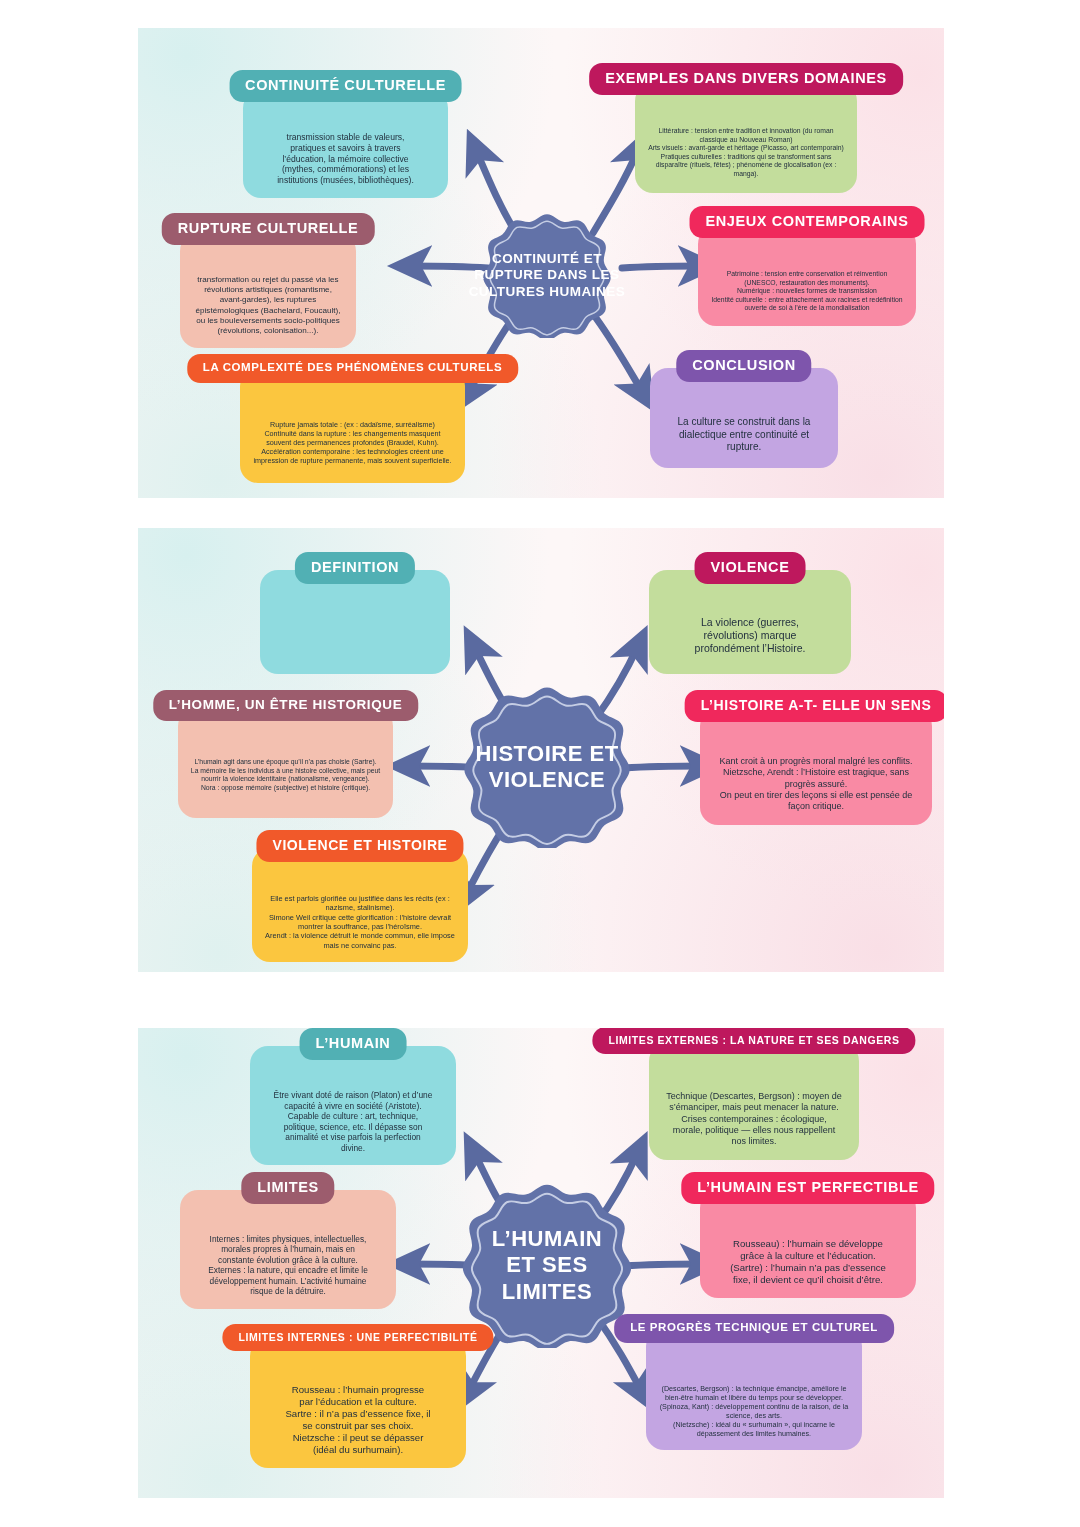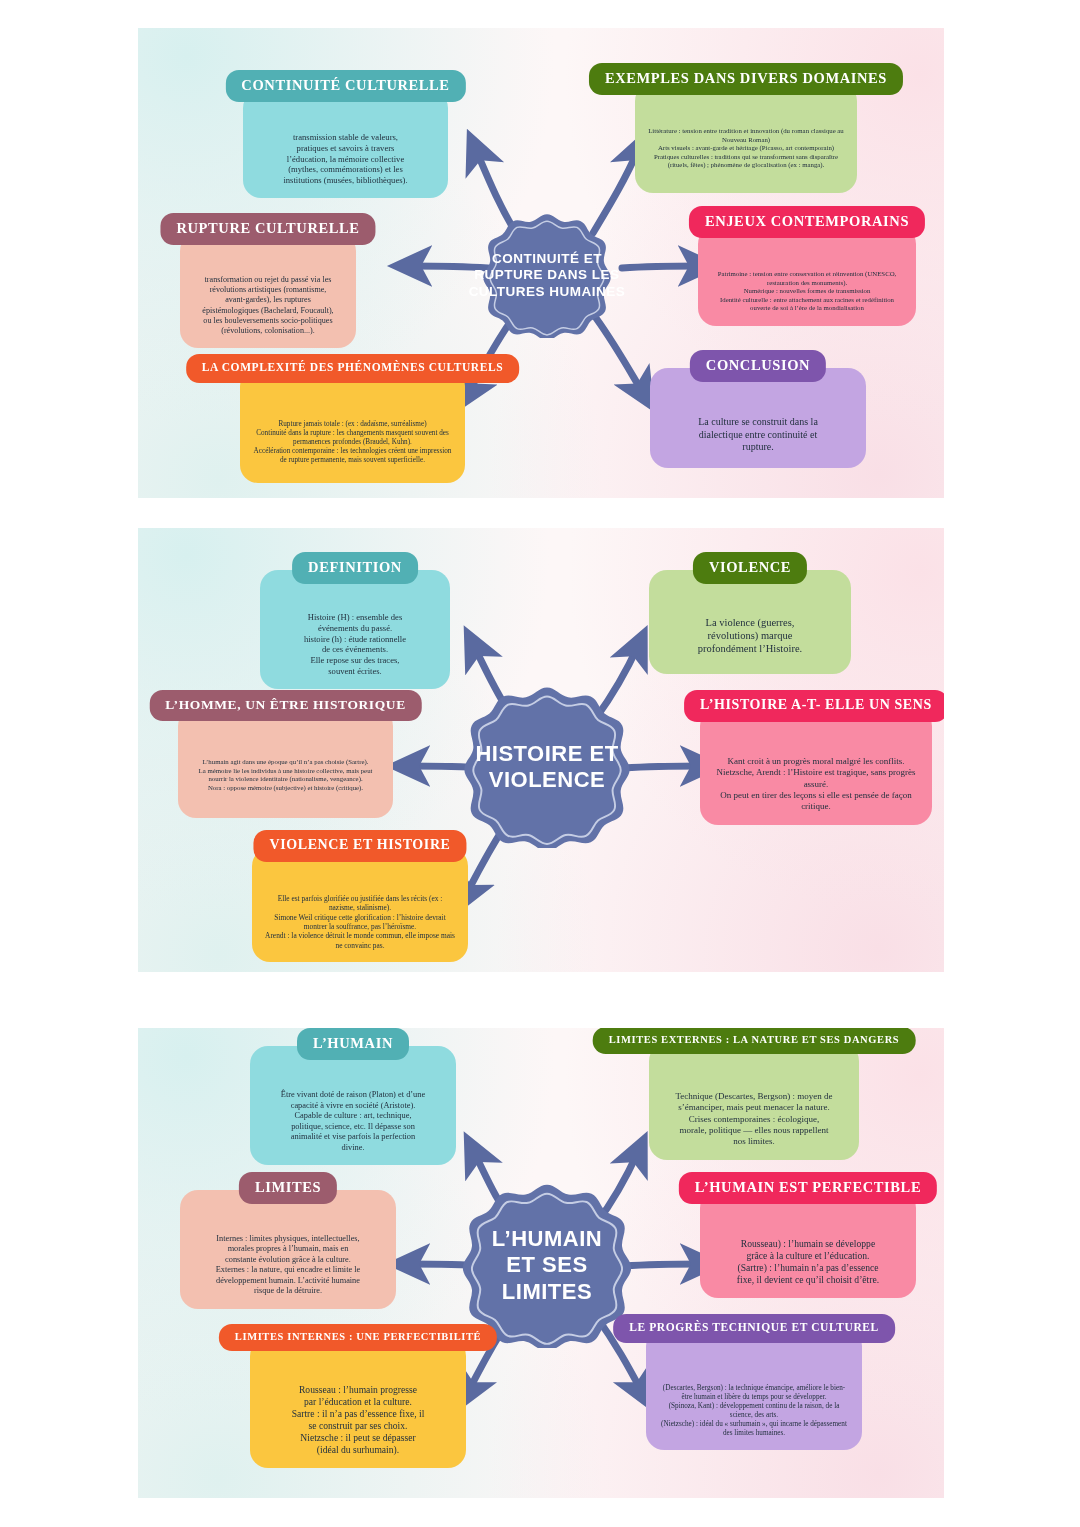--- a/index.html
+++ b/index.html
@@ -21,21 +21,21 @@
       radial-gradient(circle at 92% 95%, #f9dfe6 0%, rgba(249,223,230,0) 45%),
       radial-gradient(circle at 10% 96%, #dff1ef 0%, rgba(223,241,239,0) 45%),
       #fdf7f7;
     overflow:hidden;
   }
   #panel-1{top:28px;height:470px;}
   #panel-2{top:528px;height:444px;}
   #panel-3{top:1028px;height:470px;}
 
   
-  .node{position:absolute;font-family:Liberation Serif, serif;}
+  .node{position:absolute;}
   .node .body{
     border-radius:18px;
     padding:30px 12px 12px 12px;
     box-sizing:border-box;
     text-align:center;
     position:relative;
   }
   .node .hdr{
     position:absolute;
     left:50%;transform:translateX(-50%);
@@ -53,21 +53,21 @@
   .node .txt{
     line-height:1.26;
     color:#23313f;
     white-space:pre-line;
   }
 
   
   .t-teal   .body{background:#8fdbdf;}
   .t-teal   .hdr {background:#51b0b4;}
   .t-green  .body{background:#c3dd9c;}
-  .t-green  .hdr {background:#4d7c0f;}
+  .t-green  .hdr {background:#be185d;}
   .t-rose   .body{background:#f3c0b0;}
   .t-rose   .hdr {background:#9c5c6d;}
   .t-pink   .body{background:#f98aa4;}
   .t-pink   .hdr {background:#f0285c;}
   .t-orange .body{background:#fbc63f;}
   .t-orange .hdr {background:#f1592a;}
   .t-purple .body{background:#c3a5e2;}
   .t-purple .hdr {background:#7e55ac;}
 
   
@@ -165,21 +165,21 @@
       <div class="body" style="padding-top:52px;min-height:115px;">
         <div class="hdr" style="font-size:11.5px;top:-14px;">LA COMPLEXITÉ
 DES PHÉNOMÈNES
 CULTURELS</div>
         <div class="txt" style="font-size:7.2px;">Rupture jamais totale : (ex : dadaïsme, surréalisme)
 Continuité dans la rupture : les changements masquent souvent des permanences profondes (Braudel, Kuhn).
 Accélération contemporaine : les technologies créent une impression de rupture permanente, mais souvent superficielle.</div>
       </div>
     </div>
 
-    <div class="node t-purple" style="left:512px;top:340px;width:216px;">
+    <div class="node t-purple" style="left:512px;top:340px;width:188px;">
       <div class="body" style="padding-top:48px;min-height:100px;">
         <div class="hdr" style="font-size:14.5px;top:-18px;">CONCLUSION</div>
         <div class="txt" style="font-size:10px;">La culture se construit dans la
 dialectique entre continuité et
 rupture.</div>
       </div>
     </div>
   </div>
 
   <div class="panel" id="panel-2">
@@ -204,26 +204,20 @@
         <path fill="#6272a8" d="M100 2 c10 0 16 10 26 12 c10 2 19-5 28-1 c9 4 10 15 17 21 c7 6 18 6 22 15 c4 9-3 18-2 28 c1 10 11 16 11 26 c0 10-10 16-11 26 c-1 10 6 19 2 28 c-4 9-15 9-22 15 c-7 6-8 17-17 21 c-9 4-18-3-28-1 c-10 2-16 12-26 12 c-10 0-16-10-26-12 c-10-2-19 5-28 1 c-9-4-10-15-17-21 c-7-6-18-6-22-15 c-4-9 3-18 2-28 c-1-10-11-16-11-26 c0-10 10-16 11-26 c1-10-6-19-2-28 c4-9 15-9 22-15 c7-6 8-17 17-21 c9-4 18 3 28 1 c10-2 16-12 26-12 Z"></path>
         <path fill="none" stroke="#c5cde4" stroke-width="2.4" d="M100 13 c9 0 14 9 23 11 c9 2 17-4 25-1 c8 4 9 14 15 19 c6 5 16 5 20 13 c4 8-3 16-2 25 c1 9 10 15 10 24 c0 9-9 15-10 24 c-1 9 6 17 2 25 c-4 8-14 8-20 13 c-6 5-7 15-15 19 c-8 4-16-3-25-1 c-9 2-14 11-23 11 c-9 0-14-9-23-11 c-9-2-17 5-25 1 c-8-4-9-14-15-19 c-6-5-16-5-20-13 c-4-8 3-16 2-25 c-1-9-10-15-10-24 c0-9 9-15 10-24 c1-9-6-17-2-25 c4-8 14-8 20-13 c6-5 7-15 15-19 c8-3 16 3 25 1 c9-2 14-11 23-11 Z"></path>
       </svg>
       <div class="btxt" style="font-size:22px;">HISTOIRE ET
 VIOLENCE</div>
     </div>
 
     <div class="node t-teal" style="left:122px;top:42px;width:190px;">
       <div class="body" style="padding-top:42px;min-height:104px;">
         <div class="hdr" style="font-size:14.5px;top:-18px;">DEFINITION</div>
-        <div class="txt" style="font-size:8.6px;">Histoire (H) : ensemble des
-événements du passé.
-histoire (h) : étude rationnelle
-de ces événements.
-Elle repose sur des traces,
-souvent écrites.</div>
       </div>
     </div>
 
     <div class="node t-green" style="left:511px;top:42px;width:202px;">
       <div class="body" style="padding-top:46px;min-height:104px;">
         <div class="hdr" style="font-size:14.5px;top:-18px;">VIOLENCE</div>
         <div class="txt" style="font-size:10.5px;">La violence (guerres,
 révolutions) marque
 profondément l’Histoire.</div>
       </div>

